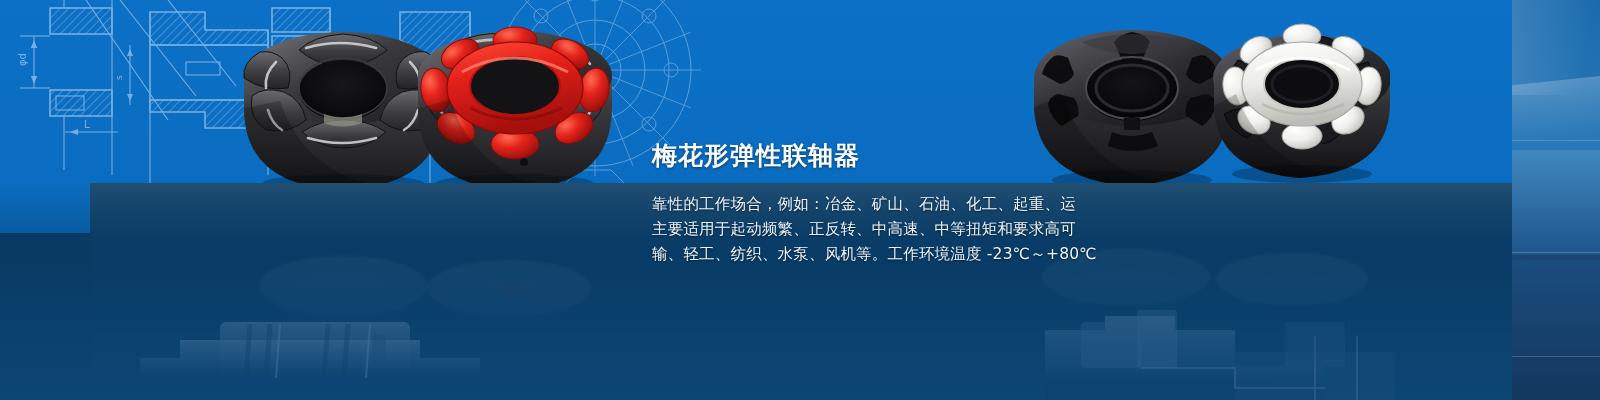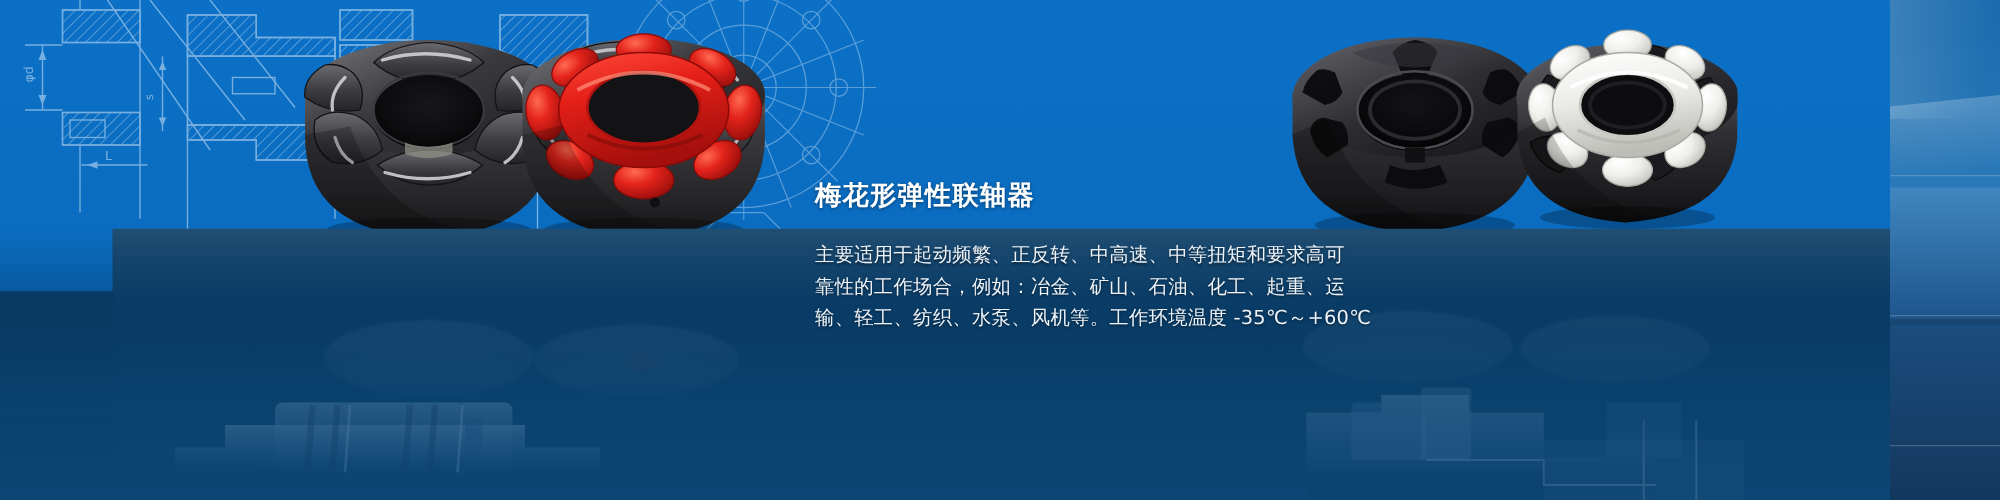--- a/index.html
+++ b/index.html
@@ -87,21 +87,21 @@
   .ghost{ position:absolute; opacity:.42; }
   .ghost-left{ left:120px; top:300px; width:430px; height:100px; }
   .ghost-right{ left:985px; top:296px; width:420px; height:104px; }
 
   
   .text-block{
     position:absolute; left:652px; top:139px; width:420px;
     z-index:20;
   }
   .title{
-    font-size:21px; font-weight:bold; color:#ffffff;
+    font-size:25px; font-weight:bold; color:#ffffff;
     letter-spacing:1px; line-height:34px;
     text-shadow:0 1px 3px rgba(0,0,0,.45);
     white-space:nowrap;
   }
   .desc{
     margin-top:19px;
     font-size:15.5px; color:#eef4fa; line-height:25px;
     letter-spacing:.2px;
     text-shadow:0 1px 2px rgba(0,0,0,.55);
   }
@@ -514,19 +514,19 @@
     <div class="rc-s3"></div>
     <div class="rc-s4"></div>
     <div class="rc-line" style="top:140px"></div>
     <div class="rc-line" style="top:252px"></div>
     <div class="rc-line" style="top:356px"></div>
   </div>
 
   <div class="text-block">
     <div class="title">梅花形弹性联轴器</div>
     <div class="desc">
+      <p>靠性的工作场合，例如：冶金、矿山、石油、化工、起重、运</p>
       <p>主要适用于起动频繁、正反转、中高速、中等扭矩和要求高可</p>
-      <p>靠性的工作场合，例如：冶金、矿山、石油、化工、起重、运</p>
-      <p>输、轻工、纺织、水泵、风机等。工作环境温度 -35℃～+60℃</p>
+      <p>输、轻工、纺织、水泵、风机等。工作环境温度 -23℃～+80℃</p>
     </div>
   </div>
 
 </div>
 
 </body></html>

